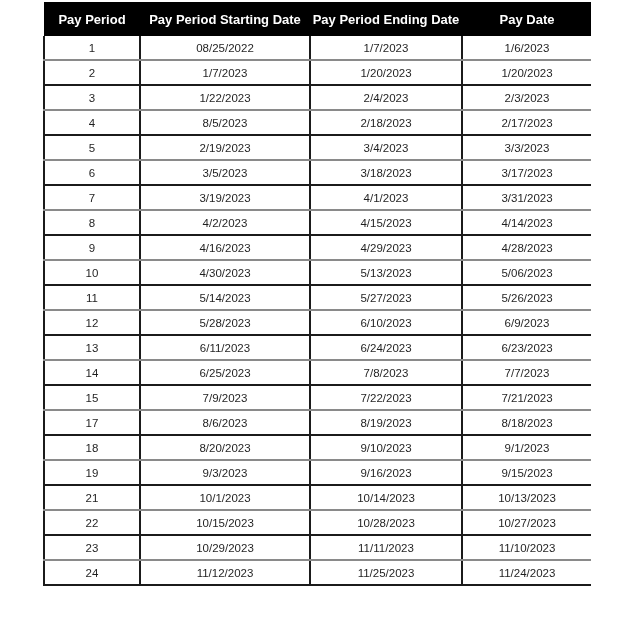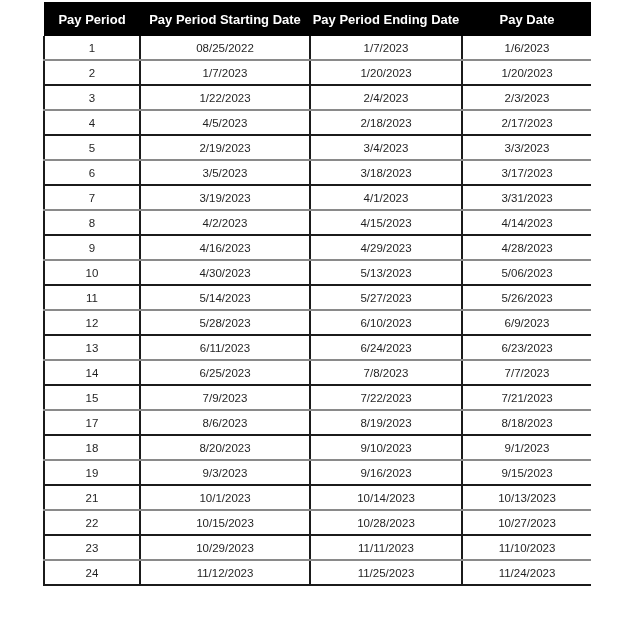--- a/index.html
+++ b/index.html
@@ -91,21 +91,21 @@
           <td>1/20/2023</td>
         </tr>
         <tr>
           <td>3</td>
           <td>1/22/2023</td>
           <td>2/4/2023</td>
           <td>2/3/2023</td>
         </tr>
         <tr>
           <td>4</td>
-          <td>4/5/2023</td>
+          <td>8/5/2023</td>
           <td>2/18/2023</td>
           <td>2/17/2023</td>
         </tr>
         <tr>
           <td>5</td>
           <td>2/19/2023</td>
           <td>3/4/2023</td>
           <td>3/3/2023</td>
         </tr>
         <tr>

